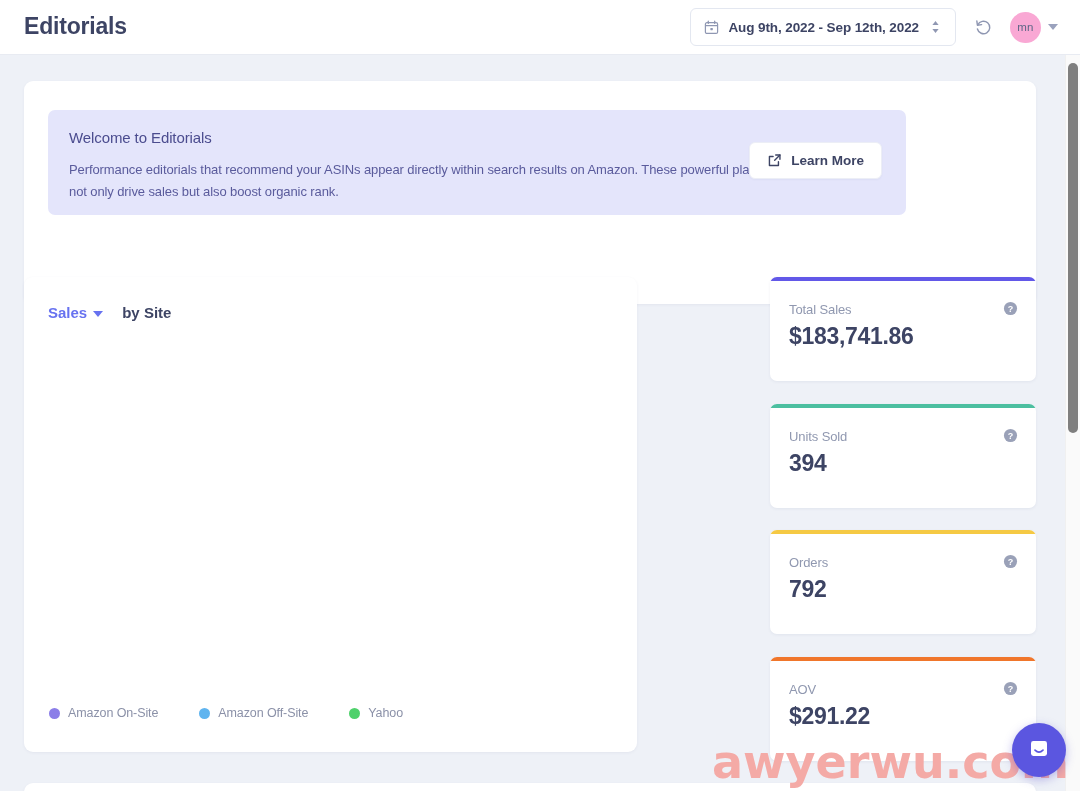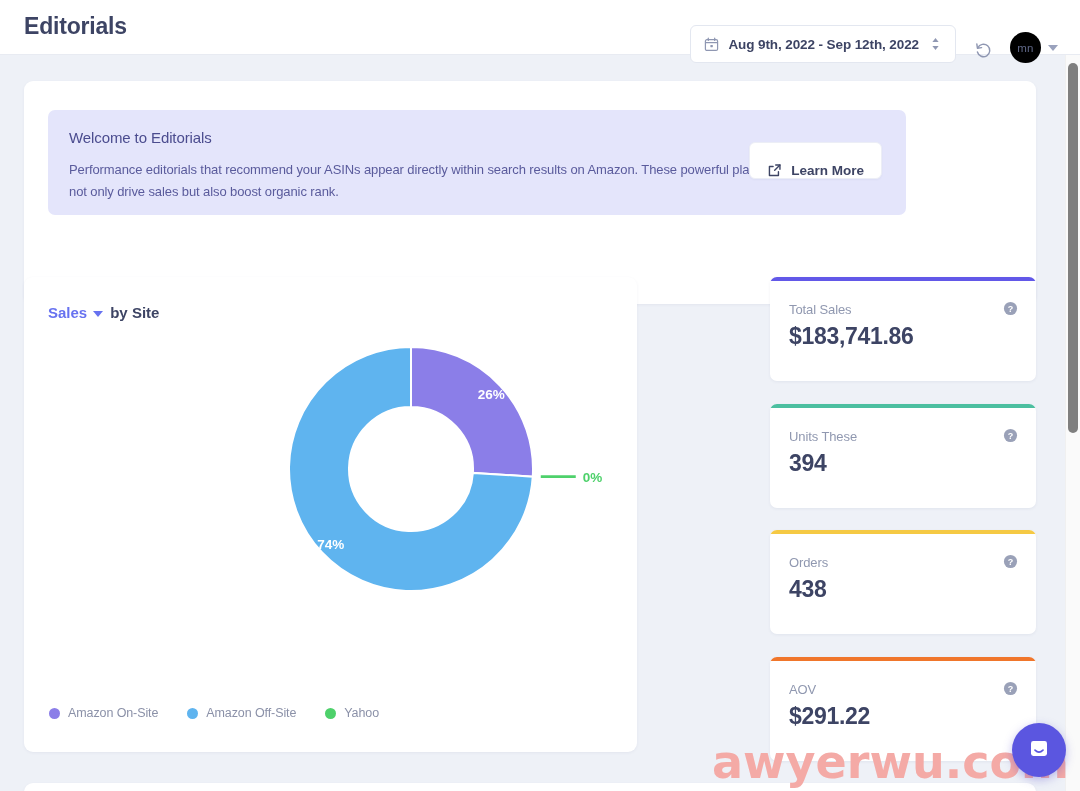--- a/index.html
+++ b/index.html
@@ -20,21 +20,21 @@
     display: flex; align-items: center;
     z-index: 20;
   }
   .page-title {
     position: absolute; left: 24px; top: 13px;
     font-size: 23px; font-weight: bold;
     color: #3d4464; letter-spacing: -0.2px;
   }
   .header-right {
     position: absolute; right: 22px; top: 8px;
-    display: flex; align-items: flex-end; gap: 14px; margin-top: 17px;
+    display: flex; align-items: center; gap: 14px;
   }
   .date-picker {
     display: flex; align-items: center; gap: 9px;
     height: 38px; padding: 0 14px 0 13px;
     border: 1px solid #e3e7f0; border-radius: 6px;
     background: #fff; cursor: pointer;
   }
   .date-text {
     font-size: 13.5px; font-weight: bold; color: #3d4464;
     white-space: nowrap; letter-spacing: -0.1px;
@@ -42,21 +42,21 @@
   .cal-icon { width: 15px; height: 15px; display:block; }
   .stepper-icon { width: 11px; height: 16px; display:block; margin-left: 2px; }
   .refresh-btn {
     width: 26px; height: 26px; display: flex;
     align-items: center; justify-content: center; cursor: pointer;
     background: none; border: none;
   }
   .avatar-wrap { display: flex; align-items: center; gap: 7px; cursor: pointer; }
   .avatar {
     width: 31px; height: 31px; border-radius: 50%;
-    background: #000000; color: #5f6787;
+    background: #f9a8d4; color: #5f6787;
     font-size: 11.5px; display: flex;
     align-items: center; justify-content: center;
     letter-spacing: 0.2px;
   }
   .caret-down {
     width: 0; height: 0;
     border-left: 5px solid transparent;
     border-right: 5px solid transparent;
     border-top: 6px solid #9aa2bd;
   }
@@ -88,21 +88,21 @@
   .banner-desc {
     position: absolute; left: 21px; top: 49px;
     width: 740px;
     font-size: 13px; line-height: 22px;
     color: #5a5b9c; letter-spacing: -0.1px;
   }
   .learn-more {
     position: absolute; right: 24px; top: 32px;
     height: 37px; padding: 0 17px;
     background: #fff; border: 1px solid #eceef6;
-    border-radius: 6px; display: flex; align-items: flex-end; gap: 9px;
+    border-radius: 6px; display: flex; align-items: center; gap: 9px;
     cursor: pointer;
     box-shadow: 0 1px 2px rgba(80,90,130,0.05);
   }
   .learn-more span {
     font-size: 13.5px; font-weight: bold; color: #3d4464;
   }
 
   
   .chart-card {
     position: absolute; left: 24px; top: 222px;
@@ -120,29 +120,29 @@
     display: flex; align-items: center; gap: 6px;
   }
   .metric-caret {
     width: 0; height: 0;
     border-left: 5px solid transparent;
     border-right: 5px solid transparent;
     border-top: 6px solid #6772f0;
     margin-top: 2px;
   }
   .by-site {
-    color: #3d4464; font-weight: bold; margin-left: 7px;
+    color: #3d4464; font-weight: bold; margin-left: 19px;
   }
   .donut-holder {
     position: absolute; left: 0; top: 62px;
     width: 730px; height: 320px;
   }
   .chart-legend {
     position: absolute; left: 25px; bottom: 32px;
-    display: flex; align-items: center; gap: 29px;
+    display: flex; align-items: center; gap: 41px;
   }
   .legend-item { display: flex; align-items: center; gap: 8px; cursor: pointer; }
   .legend-dot { width: 11px; height: 11px; border-radius: 50%; }
   .legend-label { font-size: 12.5px; color: #8b91a8; letter-spacing: -0.1px; }
 
   
   .kpi {
     position: absolute; left: 770px;
     width: 266px; height: 104px;
     background: #fff; border-radius: 7px;
@@ -266,34 +266,20 @@
 
     <div class="chart-card">
       <div class="chart-head">
         <div class="metric-select">
           <span>Sales</span>
           <i class="metric-caret"></i>
         </div>
         <span class="by-site">by Site</span>
       </div>
 
-      <div class="donut-holder">
-        <svg width="730" height="320" viewBox="0 0 730 320">
-          <g id="donut-slices">
-              <path d="M 387 8 A 122 122 0 0 1 508.75926086824916 137.66044338257626 L 448.87765716255285 133.89301221081743 A 62 62 0 0 0 387 68 Z" fill="#8b7ee8" stroke="#ffffff" stroke-width="2"></path>
-              <path d="M 508.75926086824916 137.66044338257626 A 122 122 0 1 1 387 8 L 387 68 A 62 62 0 1 0 448.87765716255285 133.89301221081743 Z" fill="#5fb4ef" stroke="#ffffff" stroke-width="2"></path>
-            </g>
-          <g id="donut-labels">
-              <text x="467.1865490163553" y="59.69981834784426" text-anchor="middle" font-size="13.5" font-weight="bold" font-family="Liberation Sans, sans-serif" fill="#ffffff">26%</text>
-              <text x="306.8134509836447" y="210.30018165215574" text-anchor="middle" font-size="13.5" font-weight="bold" font-family="Liberation Sans, sans-serif" fill="#ffffff">74%</text>
-              <line x1="516.7592608682492" y1="137.66044338257626" x2="551.7592608682492" y2="137.66044338257626" stroke="#4ed16b" stroke-width="2.6"></line>
-              <text x="558.7592608682492" y="142.66044338257626" font-size="13.5" font-weight="bold" font-family="Liberation Sans, sans-serif" fill="#4ed16b">0%</text>
-            </g>
-        </svg>
-      </div>
 
       <div class="chart-legend" id="chart-legend">
           <div class="legend-item">
             <span class="legend-dot" style="background:#8b7ee8"></span>
             <span class="legend-label">Amazon On-Site</span>
           </div>
           <div class="legend-item">
             <span class="legend-dot" style="background:#5fb4ef"></span>
             <span class="legend-label">Amazon Off-Site</span>
           </div>
@@ -309,31 +295,31 @@
           <div class="kpi-bar" style="background:#6258e8"></div>
           <div class="kpi-label">Total Sales</div>
           <div class="kpi-value">$183,741.86</div>
           <svg class="help-icon" viewBox="0 0 16 16">
             <circle cx="8" cy="8" r="7" fill="#9aa1b8"></circle>
             <text x="8" y="11.6" font-size="9.6" font-family="Liberation Sans, sans-serif" font-weight="bold" fill="#ffffff" text-anchor="middle">?</text>
           </svg>
         </div>
         <div class="kpi" style="top: 349px;">
           <div class="kpi-bar" style="background:#4cbfa0"></div>
-          <div class="kpi-label">Units These</div>
+          <div class="kpi-label">Units Sold</div>
           <div class="kpi-value">394</div>
           <svg class="help-icon" viewBox="0 0 16 16">
             <circle cx="8" cy="8" r="7" fill="#9aa1b8"></circle>
             <text x="8" y="11.6" font-size="9.6" font-family="Liberation Sans, sans-serif" font-weight="bold" fill="#ffffff" text-anchor="middle">?</text>
           </svg>
         </div>
         <div class="kpi" style="top: 475px;">
           <div class="kpi-bar" style="background:#f5c944"></div>
           <div class="kpi-label">Orders</div>
-          <div class="kpi-value">438</div>
+          <div class="kpi-value">792</div>
           <svg class="help-icon" viewBox="0 0 16 16">
             <circle cx="8" cy="8" r="7" fill="#9aa1b8"></circle>
             <text x="8" y="11.6" font-size="9.6" font-family="Liberation Sans, sans-serif" font-weight="bold" fill="#ffffff" text-anchor="middle">?</text>
           </svg>
         </div>
         <div class="kpi" style="top: 602px;">
           <div class="kpi-bar" style="background:#f0762b"></div>
           <div class="kpi-label">AOV</div>
           <div class="kpi-value">$291.22</div>
           <svg class="help-icon" viewBox="0 0 16 16">

